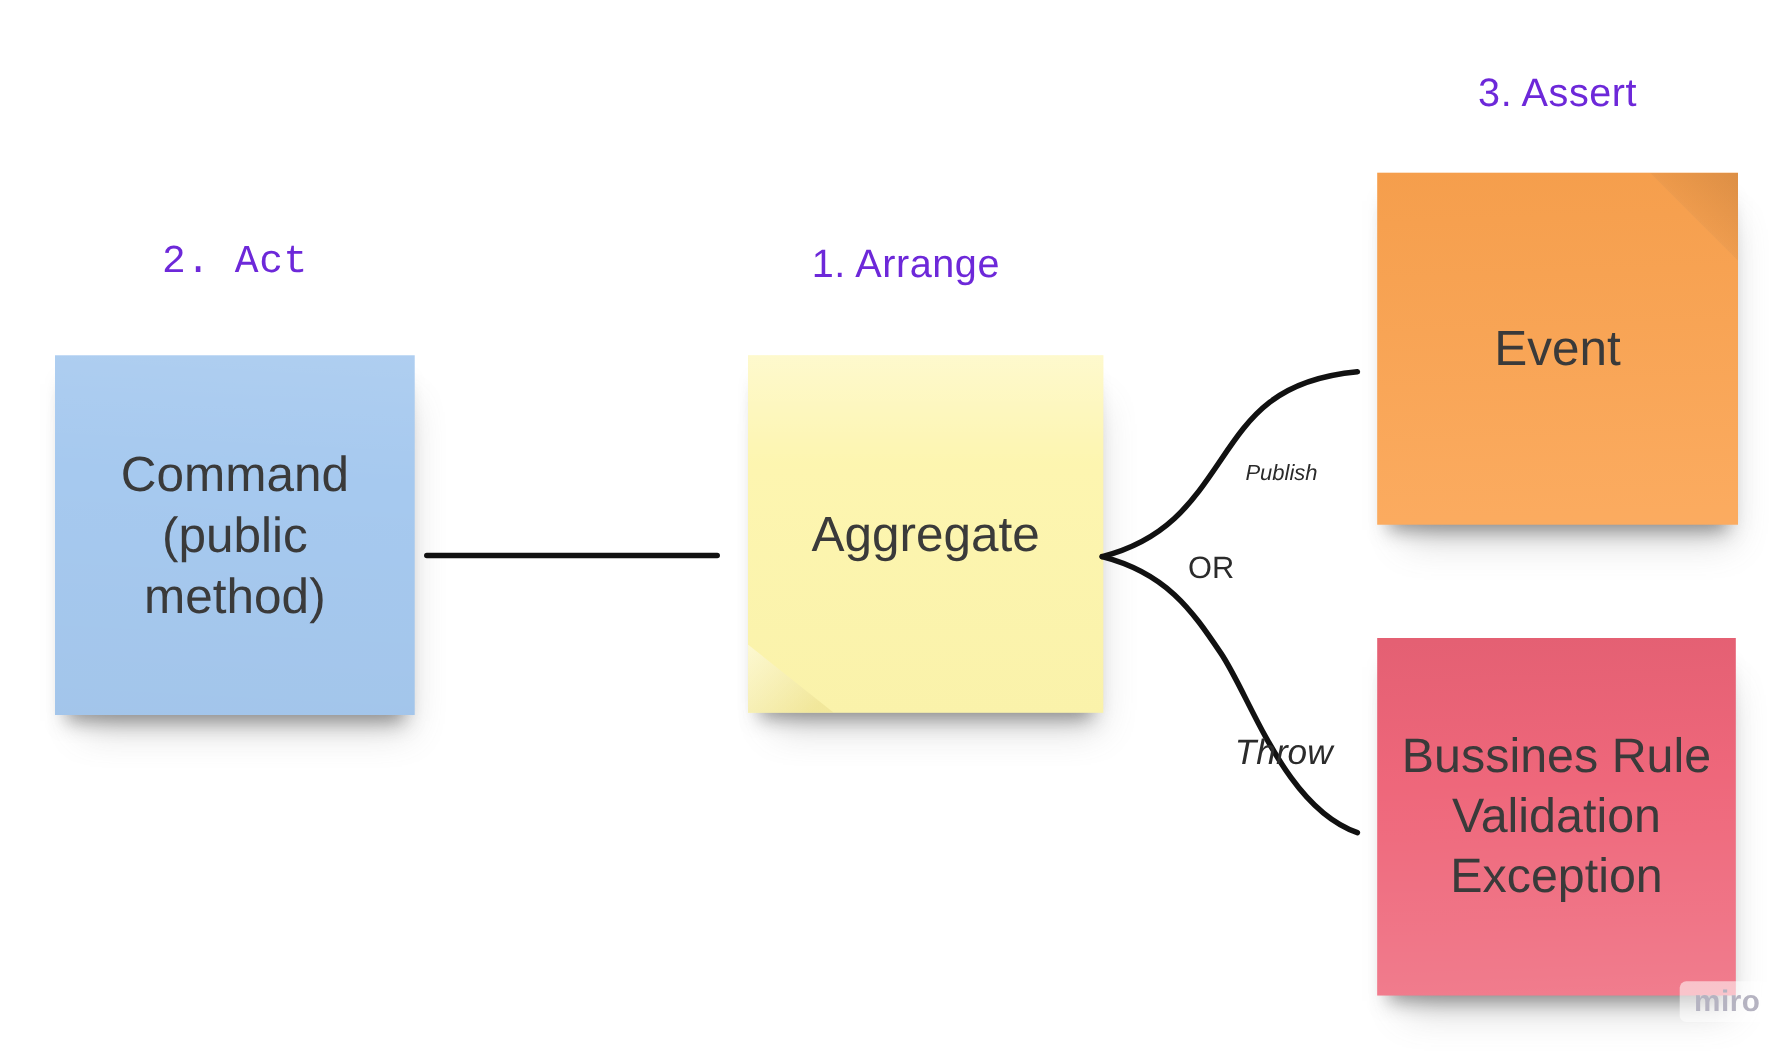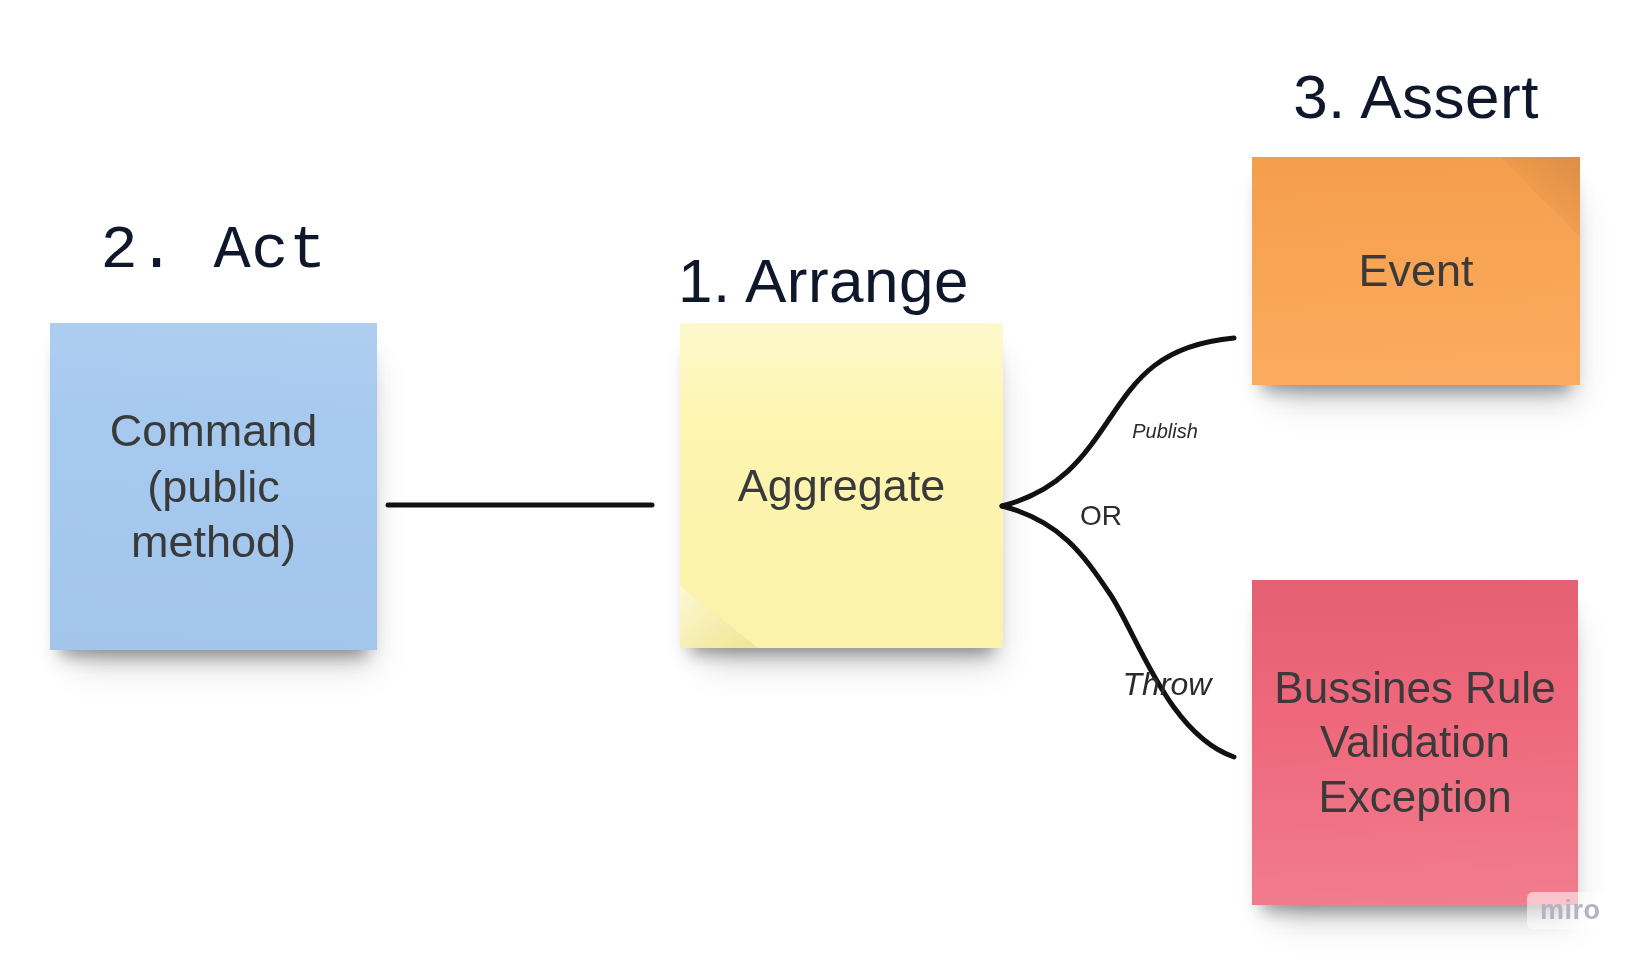--- a/index.html
+++ b/index.html
@@ -2,46 +2,46 @@
 <html><head>
 <meta charset="utf-8">
 <style>
   html,body{margin:0;padding:0;background:#ffffff;}
   .canvas{
     position:relative;width:1627px;height:959px;background:#ffffff;overflow:hidden;
     font-family:"Liberation Sans","DejaVu Sans",sans-serif;
   }
   
   .heading{
-    position:absolute;font-size:62px;line-height:1;color:#0f172a;
+    position:absolute;font-size:36px;line-height:1;color:#6d28d9;
     text-align:center;white-space:nowrap;letter-spacing:0.5px;
   }
   #heading-act{left:50px;top:220px;width:327px;font-family:Liberation Mono, monospace;}
-  #heading-arrange{left:662px;top:222px;width:323px;margin-top:28px;}
+  #heading-arrange{left:662px;top:222px;width:323px;}
   #heading-assert{left:1252px;top:66px;width:328px;}
   
   .note{
     position:absolute;display:flex;align-items:center;justify-content:center;
     text-align:center;color:#3a3a3a;font-size:45px;line-height:1.24;
     box-sizing:border-box;
     box-shadow:0 16px 16px -10px rgba(60,60,60,0.50), 10px 30px 32px -16px rgba(110,110,110,0.30);
   }
   .note::before{content:'';position:absolute;inset:0;pointer-events:none;}
   .note::after{content:'';position:absolute;pointer-events:none;}
   .note-text{position:relative;z-index:2;}
   #note-command{left:50px;top:323px;width:327px;height:327px;padding:0 28px;}
   #note-command::before{background:linear-gradient(183deg,rgba(255,255,255,0.10) 0%,rgba(255,255,255,0) 35%,rgba(0,0,0,0.02) 100%);}
   #note-aggregate{left:662px;top:323px;width:323px;height:325px;}
   #note-aggregate::before{background:linear-gradient(180deg,rgba(255,255,255,0.40) 0%,rgba(255,255,255,0.05) 30%,rgba(0,0,0,0.01) 100%);}
   #note-aggregate::after{ 
     left:0;bottom:0;width:78px;height:62px;
     clip-path:polygon(0 0,100% 100%,0 100%);
     background:linear-gradient(135deg,rgba(255,255,255,0.45) 0%,rgba(221,205,120,0.30) 85%);
   }
-  #note-event{left:1252px;top:157px;width:328px;height:228px;justify-content:center;}
+  #note-event{left:1252px;top:157px;width:328px;height:320px;justify-content:center;}
   #note-event::before{background:linear-gradient(178deg,rgba(0,0,0,0.025) 0%,rgba(255,255,255,0.10) 100%);}
   #note-event::after{ 
     right:0;top:0;width:80px;height:80px;
     clip-path:polygon(0 0,100% 0,100% 100%);
     background:linear-gradient(225deg,rgba(0,0,0,0.10) 0%,rgba(0,0,0,0.04) 45%,rgba(255,255,255,0.18) 100%);
   }
   #note-exception{left:1252px;top:580px;width:326px;height:325px;padding:0 12px;font-size:44px;text-align:center;}
   #note-exception::before{background:linear-gradient(178deg,rgba(0,0,0,0.045) 0%,rgba(255,255,255,0.02) 40%,rgba(255,255,255,0.16) 100%);}
   
   .arrows{position:absolute;left:0;top:0;z-index:3;}

